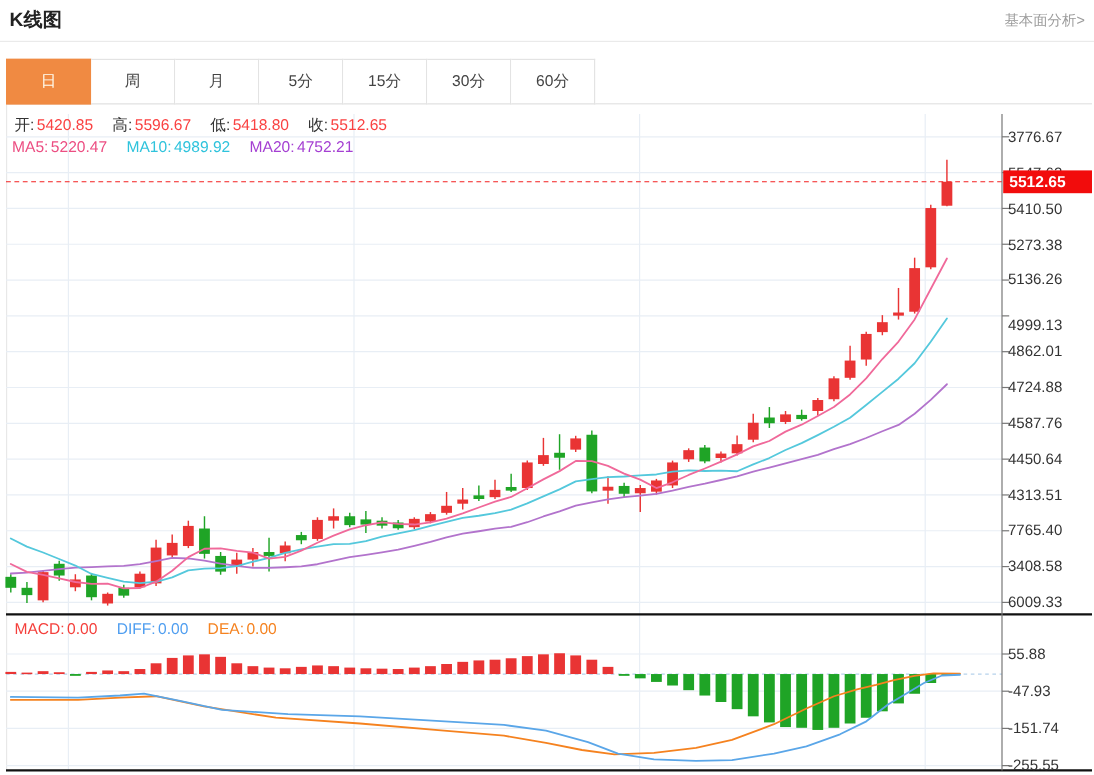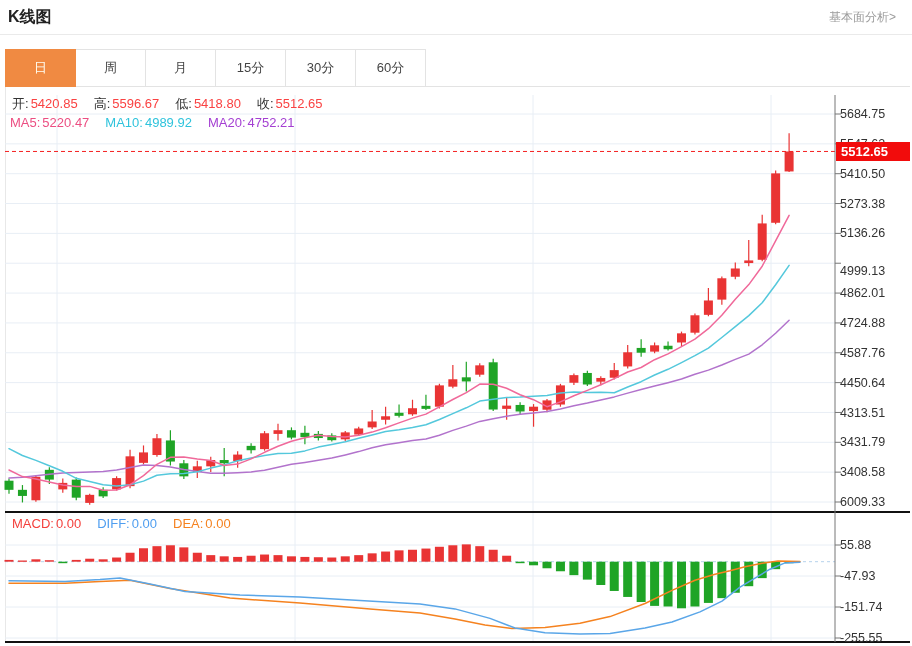--- a/index.html
+++ b/index.html
@@ -1,19 +1,19 @@
 <!DOCTYPE html>
 <html><head>
 <meta charset="utf-8">
 <style>
   html,body{margin:0;padding:0;background:#fff;}
   .page{position:relative;width:912px;height:646px;background:#fff;overflow:hidden;
         font-family:"Liberation Sans",sans-serif;-webkit-font-smoothing:antialiased;}
   .hdr-title{position:absolute;left:8px;top:7px;font-size:16px;font-weight:bold;color:#222;}
-  .hdr-link{position:absolute;right:16px;top:9px;font-size:12px;color:#9b9b9b;cursor:pointer;text-decoration:none;}
+  .hdr-link{position:absolute;right:8px;top:9px;font-size:12px;color:#9b9b9b;cursor:pointer;text-decoration:none;}
   .hdr-divider{position:absolute;left:0;top:34px;width:912px;height:1px;background:#eaeaea;}
   .tab-strip{position:absolute;left:5px;top:49px;display:flex;z-index:3;}
   .tab{width:69px;height:36px;line-height:36px;text-align:center;font-size:13px;color:#444;
        background:#fff;border:1px solid #e3e3e3;border-left:none;cursor:pointer;box-sizing:content-box;}
   .tab:first-child{border-left:1px solid #e3e3e3;}
   .tab.active{background:#f08a42;border-color:#f08a42;color:#fffef2;}
   .strip-line{position:absolute;left:5px;top:86px;width:905px;height:1px;background:#e3e3e3;}
   .chart-left-border{position:absolute;left:5px;top:87px;width:1px;height:556px;background:#e8e8e8;}
   svg.canvas{position:absolute;left:0;top:0;width:912px;height:646px;pointer-events:none;}
   .info-row{position:absolute;left:12px;font-size:13px;white-space:nowrap;z-index:2;}
@@ -29,20 +29,21 @@
 
 <div class="page">
   <div class="hdr-title">K线图</div>
   <a class="hdr-link">基本面分析&gt;</a>
   <div class="hdr-divider"></div>
 
   <div class="tab-strip">
       <div class="tab active">日</div>
       <div class="tab">周</div>
       <div class="tab">月</div>
+      <div class="tab">5分</div>
       <div class="tab">15分</div>
       <div class="tab">30分</div>
       <div class="tab">60分</div>
     </div>
   <div class="strip-line"></div>
   <div class="chart-left-border"></div>
 
   <svg class="canvas" viewBox="0 0 912 646">
       <g>
         <line x1="5" y1="114" x2="835" y2="114" stroke="#e8eef5" stroke-width="1"></line>
@@ -285,32 +286,32 @@
         <line x1="835" y1="607" x2="841" y2="607" stroke="#777777" stroke-width="1"></line>
         <line x1="835" y1="638" x2="841" y2="638" stroke="#777777" stroke-width="1"></line>
       </g>
     </svg>
 
   <div class="info-row" style="top:95px;"><span class="pair"><span class="lbl" style="color: rgb(51, 51, 51);">开:</span><span class="val" style="color: rgb(250, 66, 66);">5420.85</span></span><span class="pair"><span class="lbl" style="color: rgb(51, 51, 51);">高:</span><span class="val" style="color: rgb(250, 66, 66);">5596.67</span></span><span class="pair"><span class="lbl" style="color: rgb(51, 51, 51);">低:</span><span class="val" style="color: rgb(250, 66, 66);">5418.80</span></span><span class="pair"><span class="lbl" style="color: rgb(51, 51, 51);">收:</span><span class="val" style="color: rgb(250, 66, 66);">5512.65</span></span></div>
   <div class="info-row" style="top:115px;left:10px;"><span class="pair"><span class="lbl" style="color: rgb(236, 78, 130);">MA5:</span><span class="val" style="color: rgb(236, 78, 130);">5220.47</span></span><span class="pair"><span class="lbl" style="color: rgb(47, 195, 220);">MA10:</span><span class="val" style="color: rgb(47, 195, 220);">4989.92</span></span><span class="pair"><span class="lbl" style="color: rgb(164, 63, 210);">MA20:</span><span class="val" style="color: rgb(164, 63, 210);">4752.21</span></span></div>
   <div class="info-row" style="top:516px;"><span class="pair"><span class="lbl" style="color: rgb(244, 64, 60);">MACD:</span><span class="val" style="color: rgb(244, 64, 60);">0.00</span></span><span class="pair"><span class="lbl" style="color: rgb(79, 158, 240);">DIFF:</span><span class="val" style="color: rgb(79, 158, 240);">0.00</span></span><span class="pair"><span class="lbl" style="color: rgb(245, 130, 31);">DEA:</span><span class="val" style="color: rgb(245, 130, 31);">0.00</span></span></div>
 
   <div id="price-axis">
-      <div class="axis-label" style="top: 114px;">5684.75</div>
+      <div class="axis-label" style="top: 114px;">3776.67</div>
       <div class="axis-label" style="top: 143.8px;">5547.62</div>
       <div class="axis-label" style="top: 173.7px;">5410.50</div>
       <div class="axis-label" style="top: 203.5px;">5273.38</div>
       <div class="axis-label" style="top: 233.4px;">5136.26</div>
       <div class="axis-label" style="top: 263.2px; margin-top: 8px;">4999.13</div>
       <div class="axis-label" style="top: 293.1px;">4862.01</div>
       <div class="axis-label" style="top: 322.9px;">4724.88</div>
       <div class="axis-label" style="top: 352.8px;">4587.76</div>
       <div class="axis-label" style="top: 382.6px;">4450.64</div>
       <div class="axis-label" style="top: 412.5px;">4313.51</div>
-      <div class="axis-label" style="top: 442.3px;">3431.79</div>
+      <div class="axis-label" style="top: 442.3px;">7765.40</div>
       <div class="axis-label" style="top: 472.2px;">3408.58</div>
       <div class="axis-label" style="top: 502px;">6009.33</div>
     </div>
   <div id="macd-axis">
       <div class="axis-label" style="top: 545px;">55.88</div>
       <div class="axis-label" style="top: 576px;">-47.93</div>
       <div class="axis-label" style="top: 607px;">-151.74</div>
       <div class="axis-label" style="top: 638px;">-255.55</div>
     </div>
 

